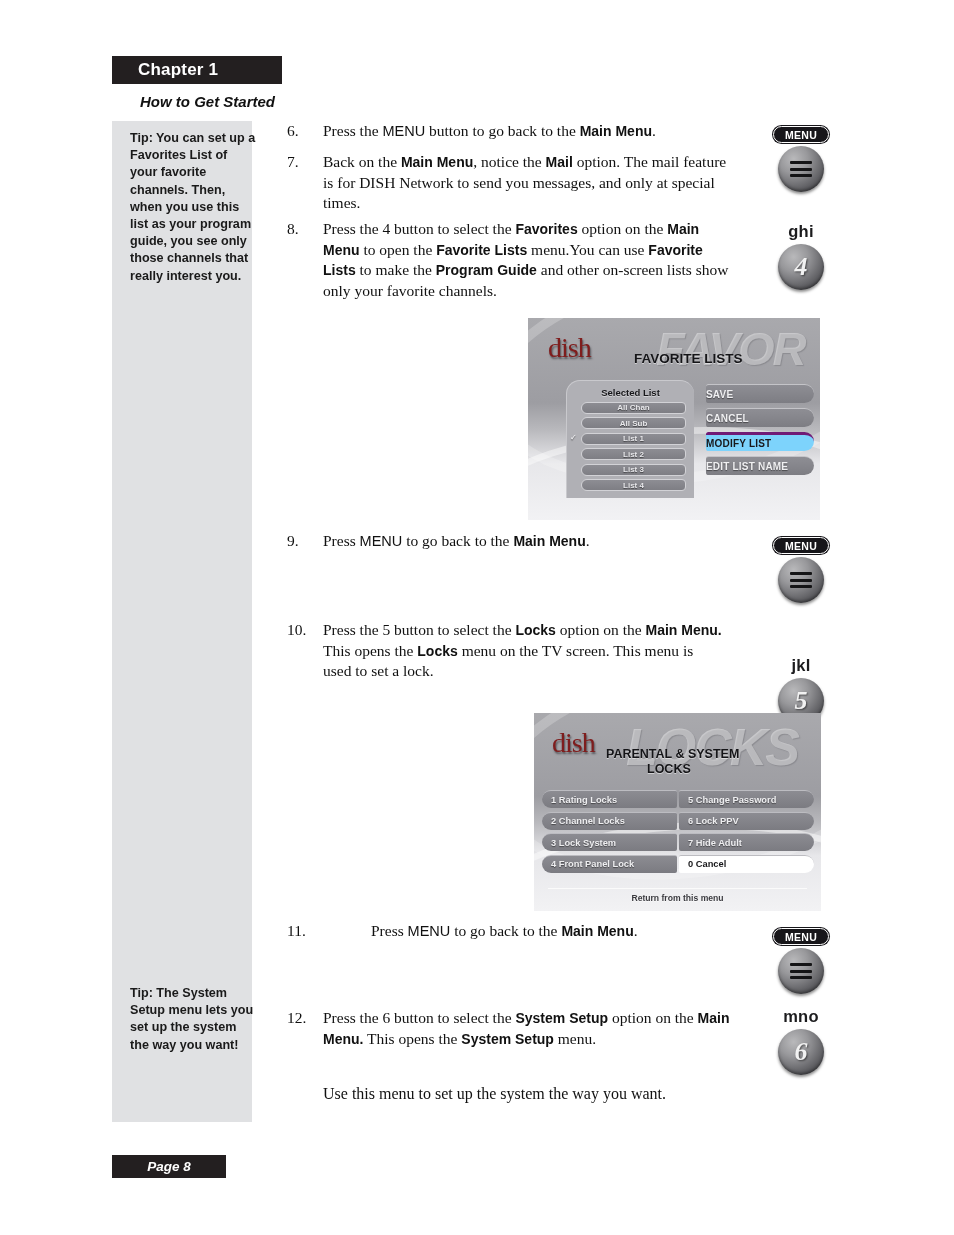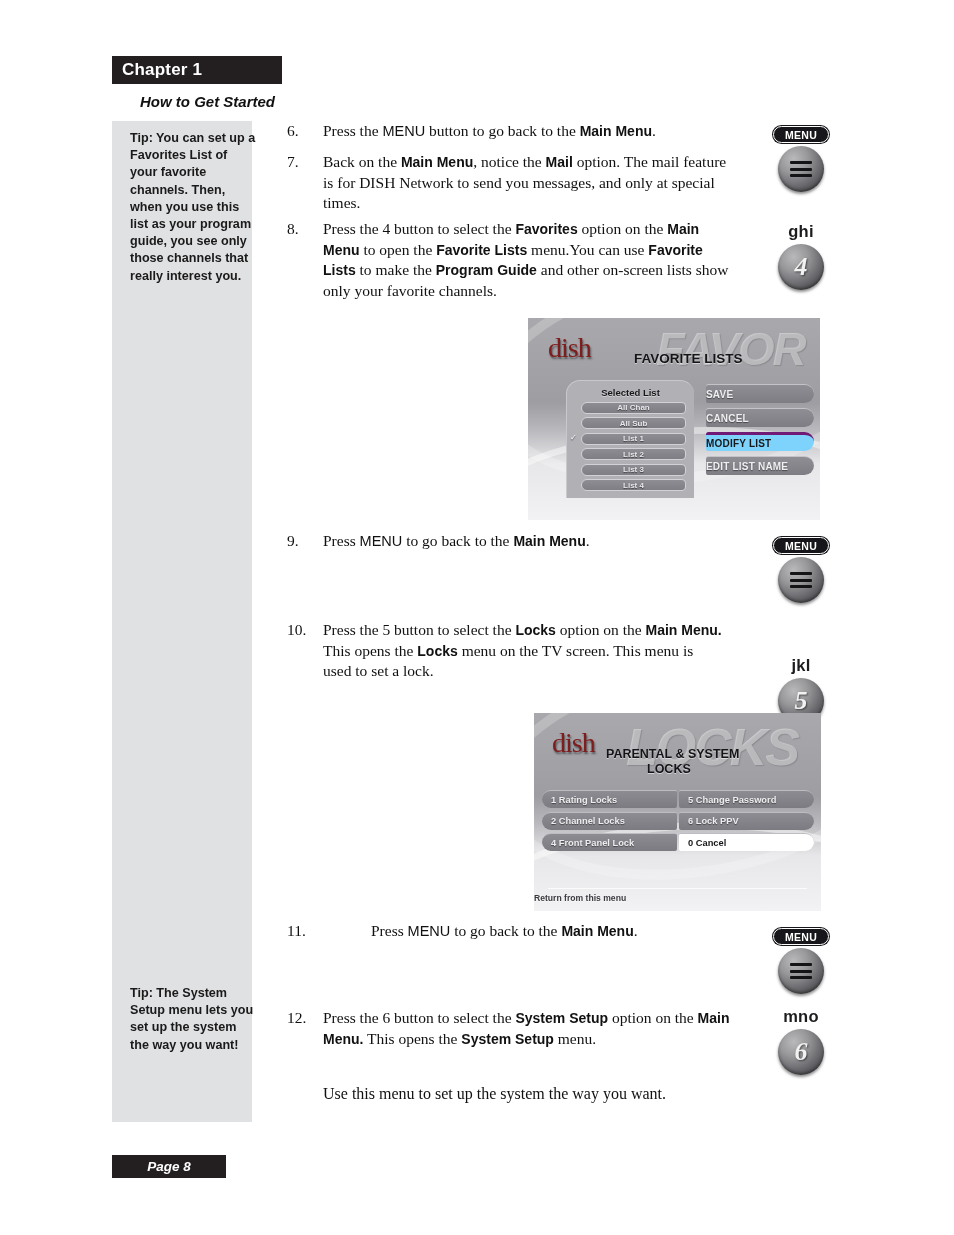--- a/index.html
+++ b/index.html
@@ -21,21 +21,21 @@
     position: absolute; left: 112px; top: 56px;
     width: 170px; height: 28px;
     background: #231f20;
     display: flex; align-items: center;
   }
   .chapter-bar span {
     color: #ffffff;
     font-family: "Liberation Sans", sans-serif;
     font-weight: bold;
     font-size: 17px;
-    padding-left: 10px;
+    padding-left: 26px;
     letter-spacing: .2px;
   }
   .subtitle {
     position: absolute; left: 140px; top: 93px;
     font-family: "Liberation Sans", sans-serif;
     font-weight: bold; font-style: italic;
     font-size: 15px; color: #111;
   }
 
   
@@ -244,21 +244,21 @@
   .lock-btn.left  { border-radius: 9px 2px 2px 9px; margin-right: 2px; }
   .lock-btn.right { border-radius: 2px 9px 9px 2px; }
   .lock-btn span {
     font-size: 9.3px; font-weight: bold; color: #eeeef0;
     text-shadow: 0 1px 1px rgba(0,0,0,.45);
   }
   .lock-btn.selected { background: #ffffff; }
   .lock-btn.selected span { color: #17171a; text-shadow: none; }
   .locks-footer {
     position: absolute; left: 0; right: 0; bottom: 8px;
-    text-align: left;
+    text-align: center;
     font-size: 8.6px; font-weight: bold; color: #3a3a3f;
     text-shadow: 0 1px 0 rgba(255,255,255,.6);
   }
   .locks-footline {
     position: absolute; left: 14px; right: 14px; bottom: 22px;
     height: 1px; background: rgba(255,255,255,.75);
   }
 
   
   .page-bar {
@@ -447,20 +447,28 @@
       <div class="locks-row">
         <div class="lock-btn left">
           <span>2 Channel Locks</span>
         </div>
         <div class="lock-btn right">
           <span>6  Lock PPV</span>
         </div>
       </div>
       <div class="locks-row">
         <div class="lock-btn left">
+          <span>3  Lock System</span>
+        </div>
+        <div class="lock-btn right">
+          <span>7  Hide Adult</span>
+        </div>
+      </div>
+      <div class="locks-row">
+        <div class="lock-btn left">
           <span>4 Front Panel Lock</span>
         </div>
         <div class="lock-btn right selected">
           <span>0  Cancel</span>
         </div>
       </div>
     </div>
   <div class="locks-footline"></div>
   <div class="locks-footer">Return from this menu</div>
 </div>

